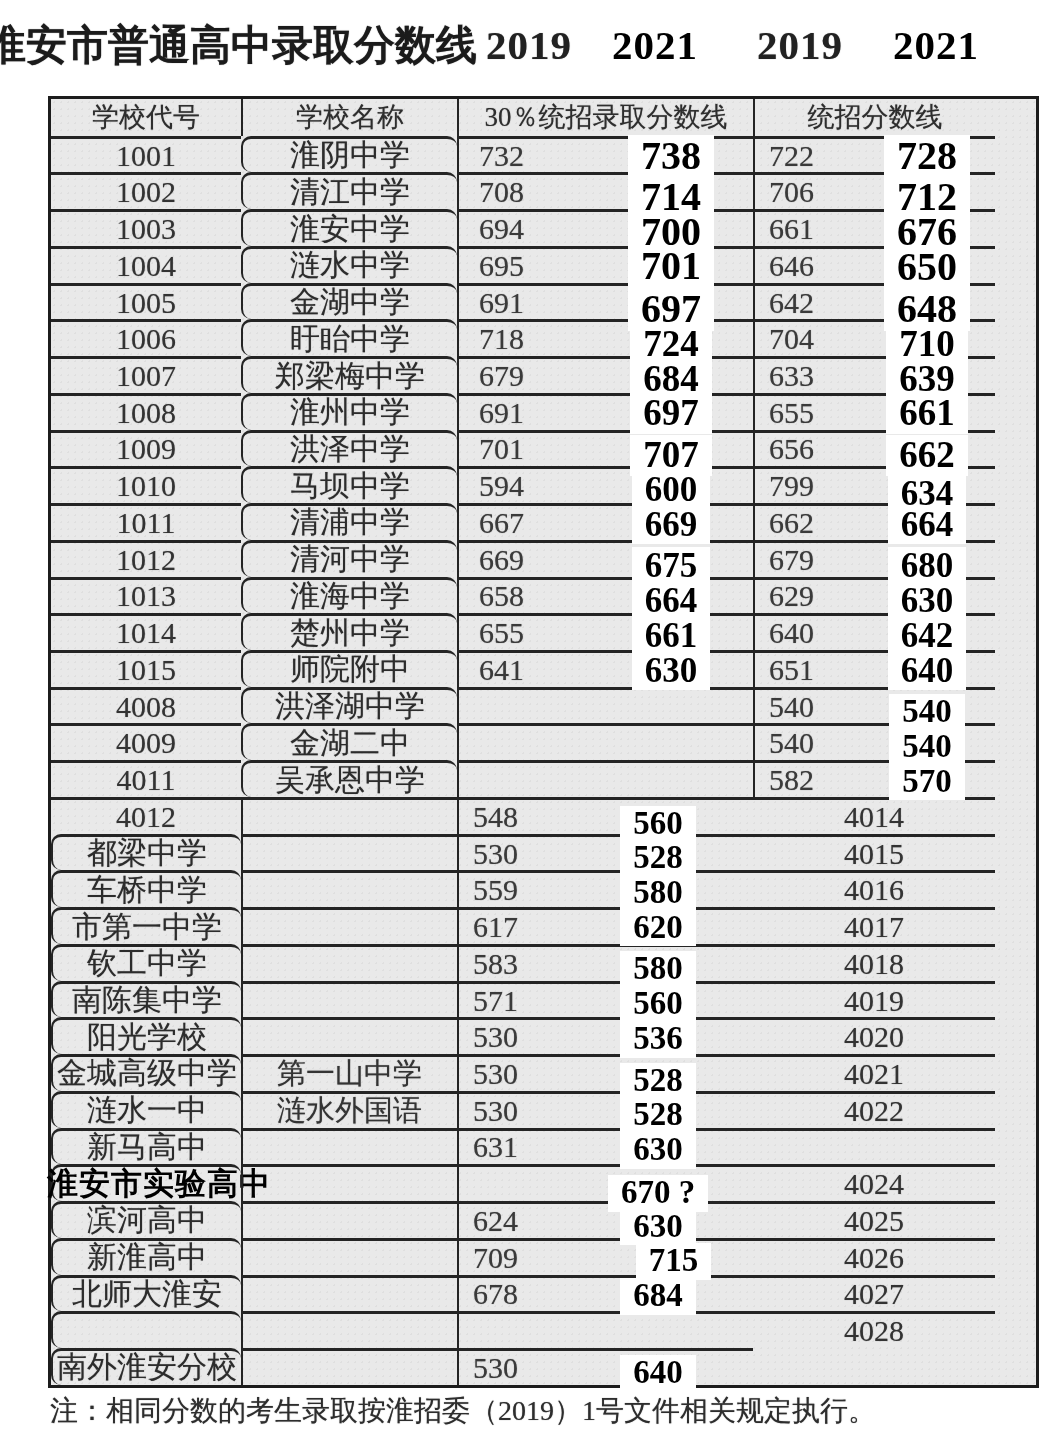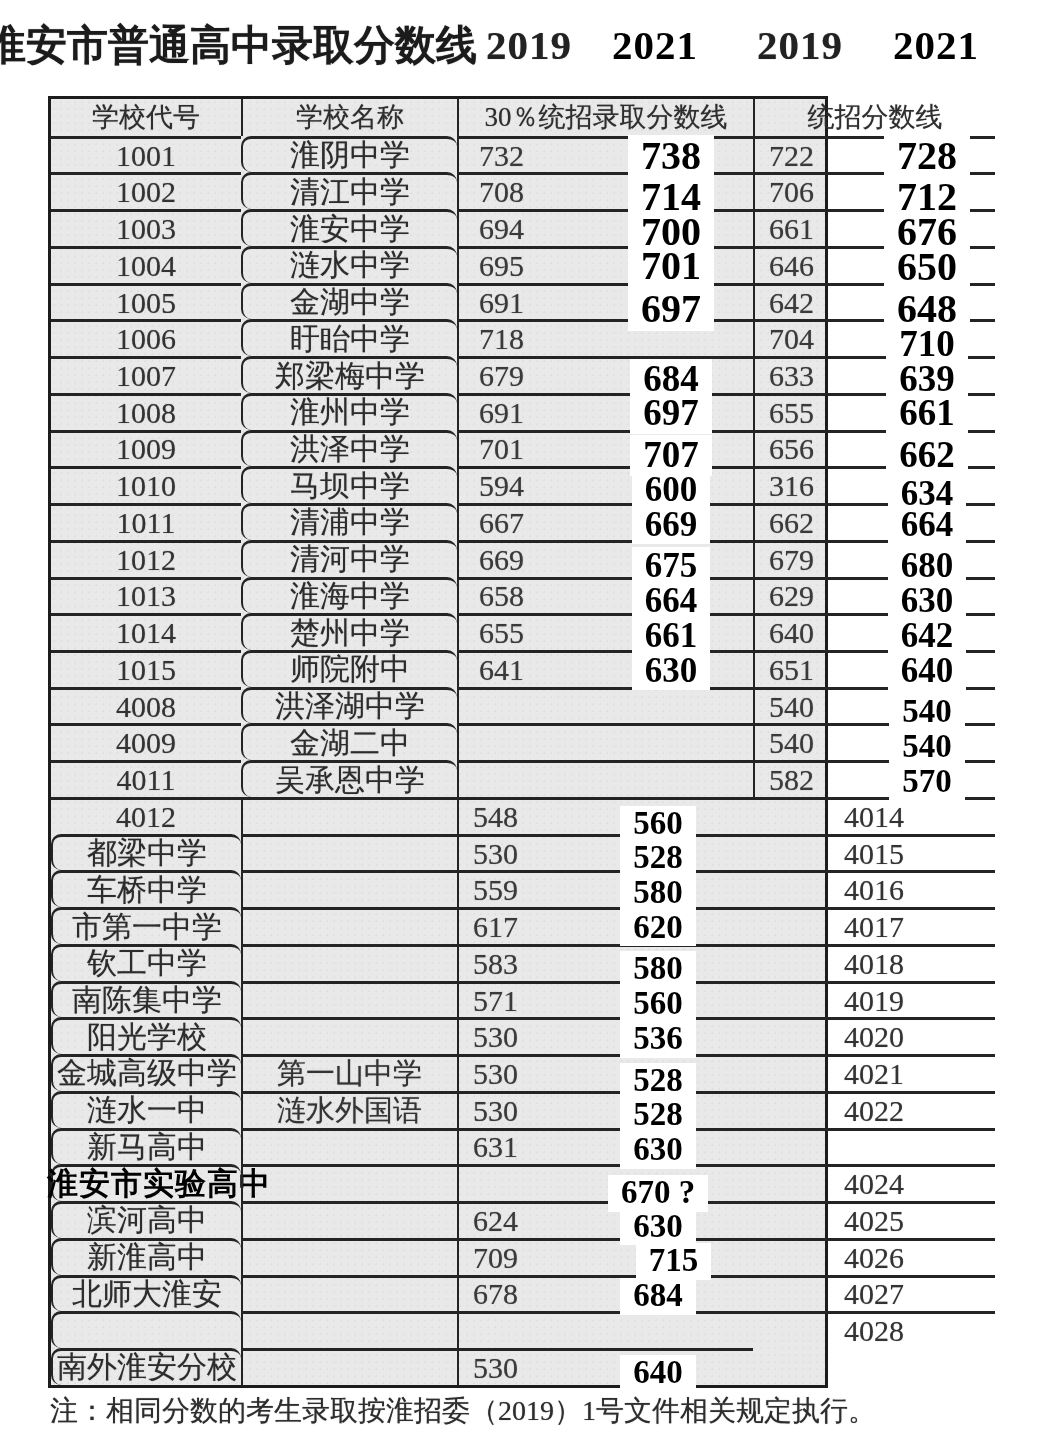--- a/index.html
+++ b/index.html
@@ -25,21 +25,21 @@
     letter-spacing: 1px;
   }
   .year-0 { left: 486px; color:#222; text-shadow: 0 0 1px rgba(0,0,0,.4); }
   .year-1 { left: 612px; }
   .year-2 { left: 757px; color:#222; text-shadow: 0 0 1px rgba(0,0,0,.4); }
   .year-3 { left: 893px; }
 
   
   .score-table {
     position: absolute; left: 48px; top: 96px;
-    width: 780px; height: 1292px;
+    width: 991px; height: 1292px;
     box-sizing: border-box;
     border: 3px solid #1c1c1c;
     display: grid;
     grid-template-columns: 190px 216px 296px 242px;
     grid-auto-rows: 36.74px;
     background:
       radial-gradient(rgba(0,0,0,0.045) 1px, transparent 1px),
       #e9e9e9;
     background-size: 7px 7px, auto;
   }
@@ -197,20 +197,21 @@
       <div class="annot-wrap"><div class="annot s40" style="top: 7px;">648</div></div>
     </div>
     <div class="cell code-cell first-col">
       <div class="">1006</div>
     </div>
     <div class="cell name-cell">
       <div class="">盱眙中学</div>
     </div>
     <div class="cell c3">
       <div class="printed">718</div>
+      <div class="annot-wrap"><div class="annot s37" style="top: 5px;">724</div></div>
     </div>
     <div class="cell c4">
       <div class="printed">704</div>
       <div class="annot-wrap"><div class="annot s37" style="top: 5px;">710</div></div>
     </div>
     <div class="cell code-cell first-col">
       <div class="">1007</div>
     </div>
     <div class="cell name-cell">
       <div class="">郑梁梅中学</div>
@@ -255,21 +256,21 @@
       <div class="">1010</div>
     </div>
     <div class="cell name-cell">
       <div class="">马坝中学</div>
     </div>
     <div class="cell c3">
       <div class="printed">594</div>
       <div class="annot-wrap"><div class="annot s35" style="top: 4px;">600</div></div>
     </div>
     <div class="cell c4">
-      <div class="printed">316</div>
+      <div class="printed">799</div>
       <div class="annot-wrap"><div class="annot s35" style="top: 8px;">634</div></div>
     </div>
     <div class="cell code-cell first-col">
       <div class="">1011</div>
     </div>
     <div class="cell name-cell">
       <div class="">清浦中学</div>
     </div>
     <div class="cell c3">
       <div class="printed">667</div>

